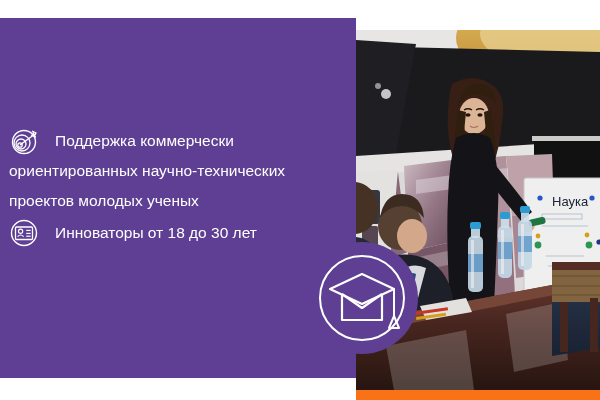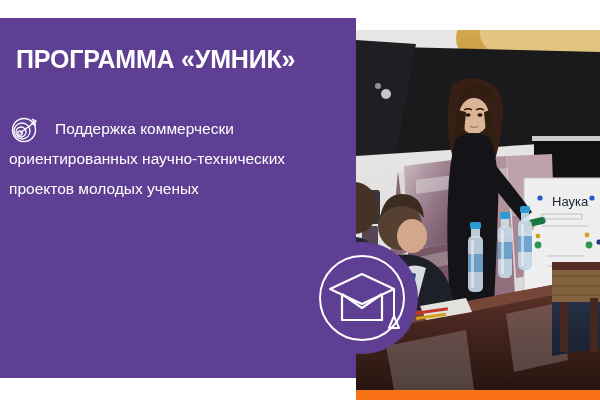--- a/index.html
+++ b/index.html
@@ -73,21 +73,21 @@
     font-weight: bold;
     letter-spacing: -0.2px;
     line-height: 1.1;
     white-space: nowrap;
   }
 
   
   .bullets {
     position: absolute;
     left: 9px;
-    top: 114px;
+    top: 126px;
     width: 300px;
   }
   .bullet {
     position: relative;
     color: #ffffff;
     font-size: 15.5px;
     line-height: 30px;
     margin-bottom: 2px;
   }
   .bullet .bicon {
@@ -283,40 +283,53 @@
       <polygon points="64,276 110,268 116,282 70,290" fill="#f0eee9"></polygon>
       <rect x="58" y="282" width="34" height="3" fill="#d03a2a" transform="rotate(-8 58 282)"></rect>
       <rect x="60" y="287" width="30" height="3" fill="#e0a81e" transform="rotate(-8 60 287)"></rect>
 
       <rect x="0" y="0" width="244" height="360" fill="#000" opacity="0.05"></rect>
     </svg>
   </div>
 
   <div class="panel"></div>
 
-  <div class="title">ПРОГРАММА «УМНИК»</div>
 
   <div class="bullets">
 
     <div class="bullet b1">
       <span class="bicon">
         <svg viewBox="0 0 34 30" aria-hidden="true">
           <circle cx="15" cy="16" r="11.5" fill="none" stroke="#ffffff" stroke-width="1.4"></circle>
           <circle cx="13" cy="17" r="8" fill="none" stroke="#ffffff" stroke-width="1.3"></circle>
           <circle cx="12" cy="18" r="5" fill="none" stroke="#ffffff" stroke-width="1.3"></circle>
           <circle cx="11" cy="19" r="2.2" fill="none" stroke="#ffffff" stroke-width="1.3"></circle>
           <path d="M11 19 L26 8" stroke="#ffffff" stroke-width="1.4" fill="none"></path>
           <path d="M23 5 L27 7 L25 11" stroke="#ffffff" stroke-width="1.3" fill="none"></path>
           <path d="M22 9 L27 11" stroke="#ffffff" stroke-width="1.2" fill="none"></path>
           <path d="M24 6 L26 12" stroke="#ffffff" stroke-width="1.2" fill="none"></path>
         </svg>
       </span>
       <span class="btext">Поддержка коммерчески ориентированных научно-технических проектов молодых ученых</span>
     </div>
 
+    <div class="bullet b2">
+      <span class="bicon">
+        <svg viewBox="0 0 34 30" aria-hidden="true">
+          <circle cx="15" cy="15" r="12.5" fill="none" stroke="#ffffff" stroke-width="1.4"></circle>
+          <rect x="6.5" y="9" width="17" height="12.5" rx="1" fill="none" stroke="#ffffff" stroke-width="1.3"></rect>
+          <circle cx="11.6" cy="13.2" r="2.1" fill="none" stroke="#ffffff" stroke-width="1.2"></circle>
+          <path d="M8.6 18.6 q3 -3.2 6 0" fill="none" stroke="#ffffff" stroke-width="1.2"></path>
+          <path d="M17.2 12.4 H21.6" stroke="#ffffff" stroke-width="1.2"></path>
+          <path d="M17.2 15.4 H21.6" stroke="#ffffff" stroke-width="1.2"></path>
+          <path d="M17.2 18.2 H21.6" stroke="#ffffff" stroke-width="1.2"></path>
+        </svg>
+      </span>
+      <span class="btext">Инноваторы от 18 до 30 лет</span>
+    </div>
 
 
   </div>
 
   <div class="cap-circle">
     <svg class="cap-svg" viewBox="0 0 96 96" aria-hidden="true">
       <circle cx="48" cy="48" r="42" fill="none" stroke="#ffffff" stroke-width="2"></circle>
       <polygon points="48,24 80,39 48,54 16,39" fill="none" stroke="#ffffff" stroke-width="2.2" stroke-linejoin="round"></polygon>
       <polyline points="28,44 28,70 68,70 68,44" fill="none" stroke="#ffffff" stroke-width="2.2" stroke-linejoin="round"></polyline>
       <polyline points="28,44 48,58 68,44" fill="none" stroke="#ffffff" stroke-width="2.2" stroke-linejoin="round"></polyline>

